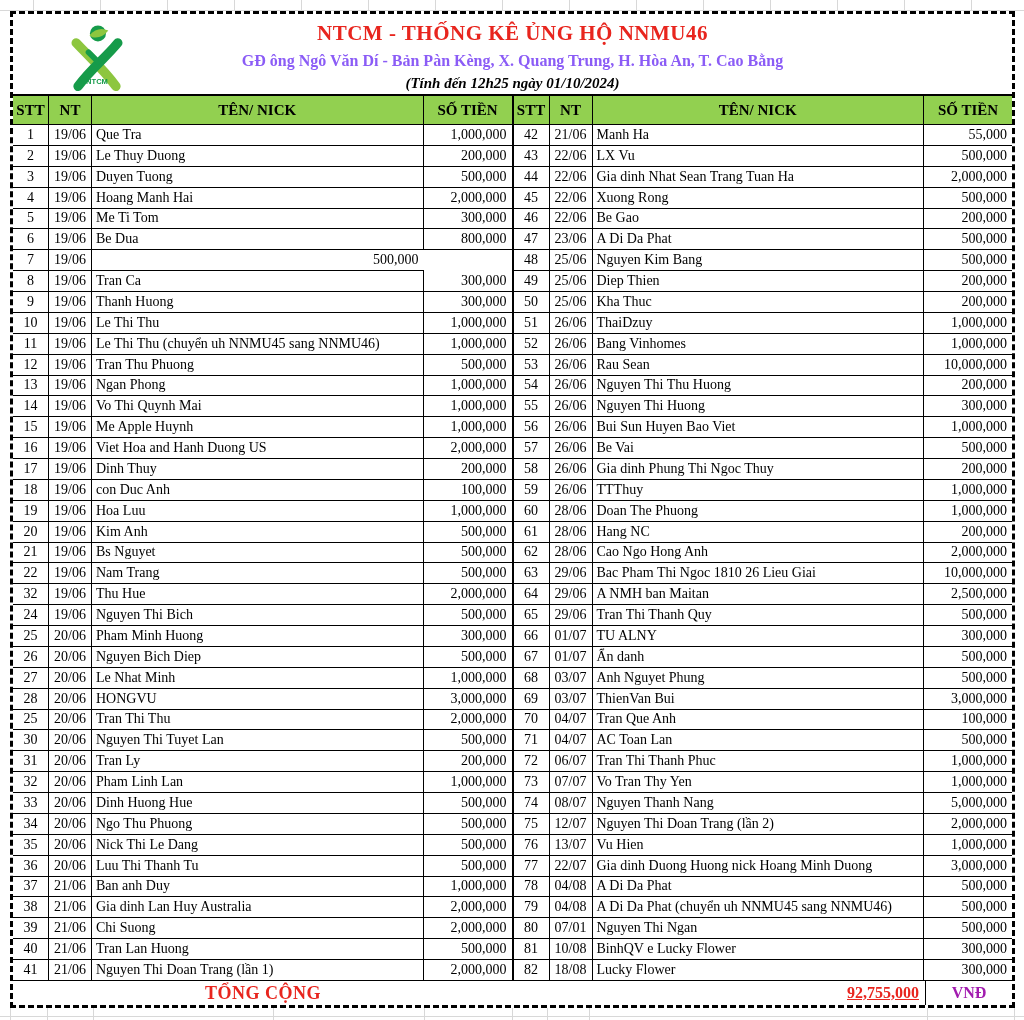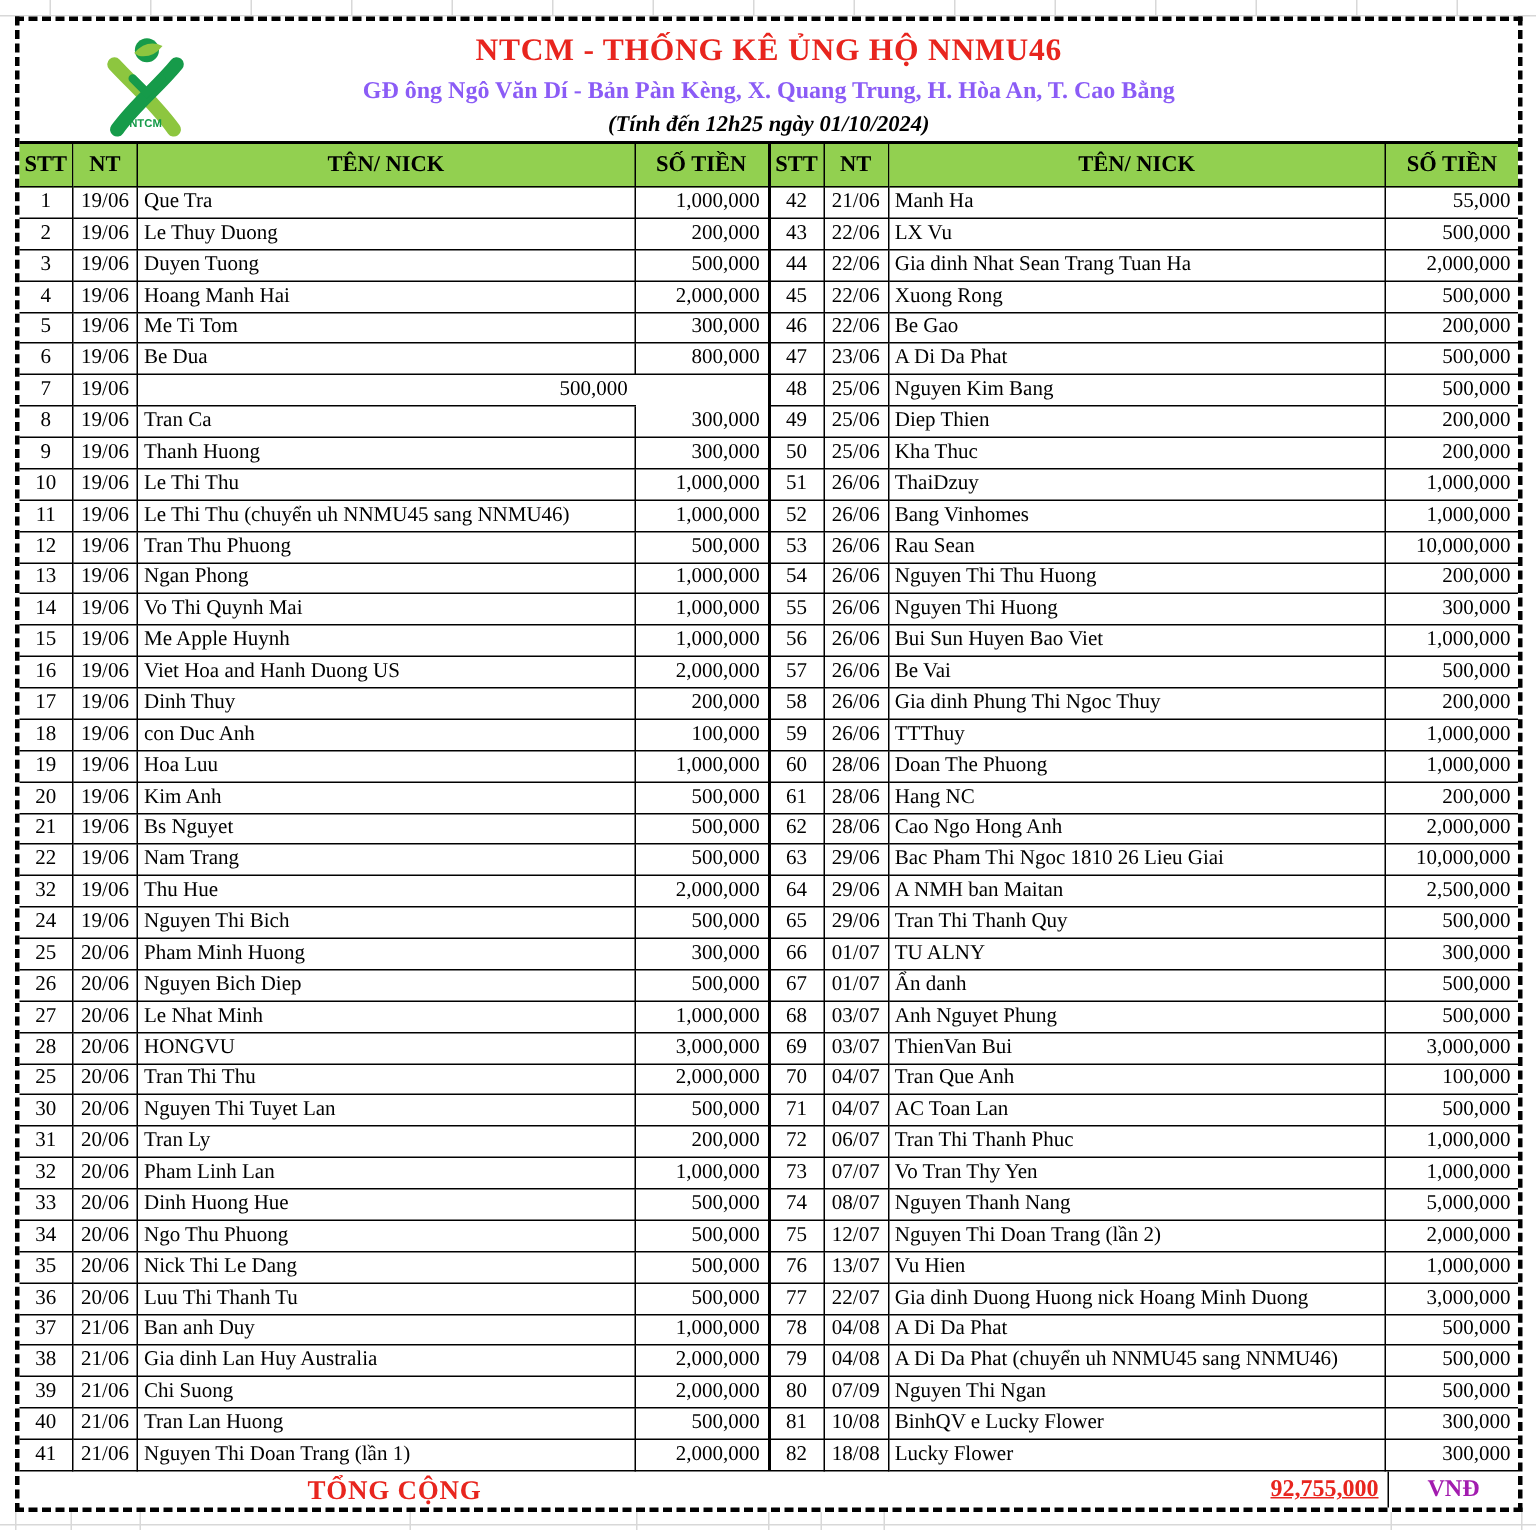--- a/index.html
+++ b/index.html
@@ -588,21 +588,21 @@
           <div class="c-amt">500,000</div>
         </div>
         <div class="hrow">
           <div class="c-stt">79</div>
           <div class="c-date">04/08</div>
           <div class="c-name">A Di Da Phat (chuyển uh NNMU45 sang NNMU46)</div>
           <div class="c-amt">500,000</div>
         </div>
         <div class="hrow">
           <div class="c-stt">80</div>
-          <div class="c-date">07/09</div>
+          <div class="c-date">07/01</div>
           <div class="c-name">Nguyen Thi Ngan</div>
           <div class="c-amt">500,000</div>
         </div>
         <div class="hrow">
           <div class="c-stt">81</div>
           <div class="c-date">10/08</div>
           <div class="c-name">BinhQV e Lucky Flower</div>
           <div class="c-amt">300,000</div>
         </div>
         <div class="hrow">

